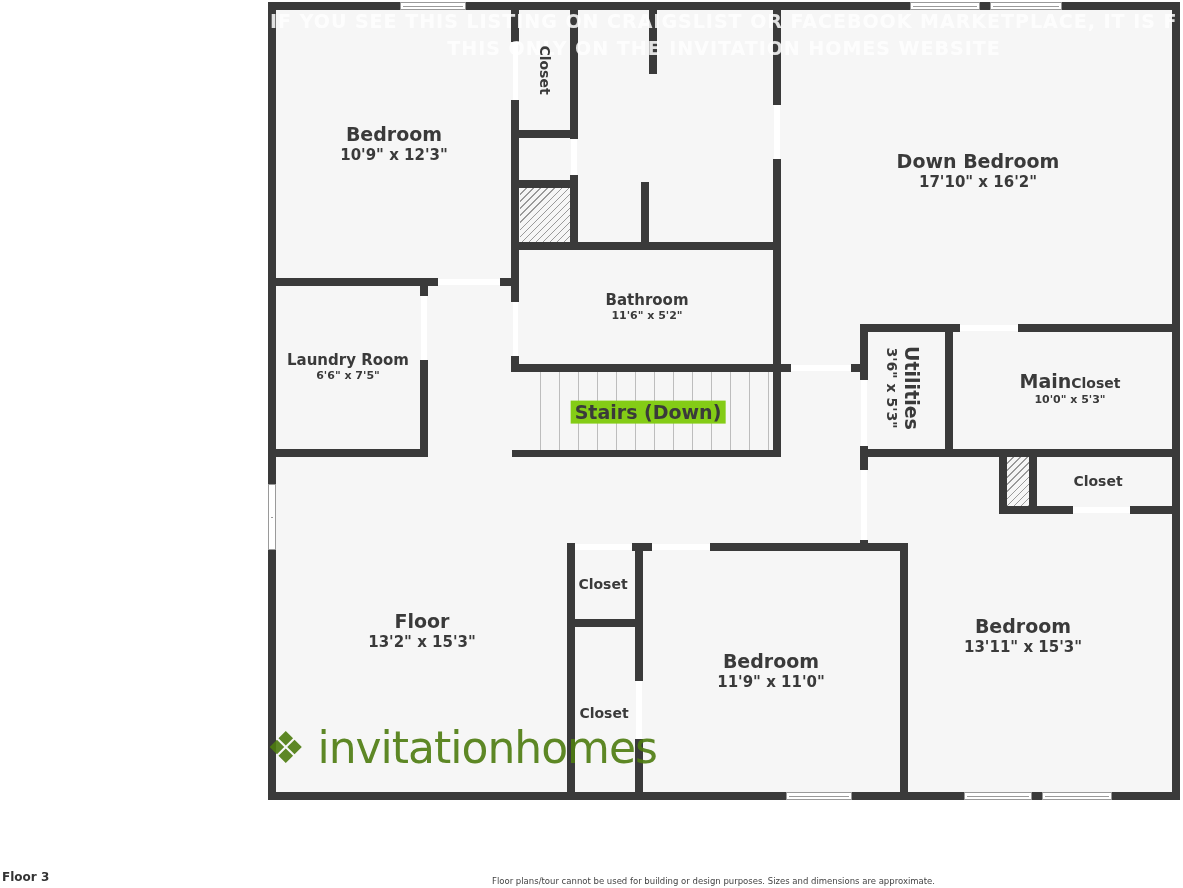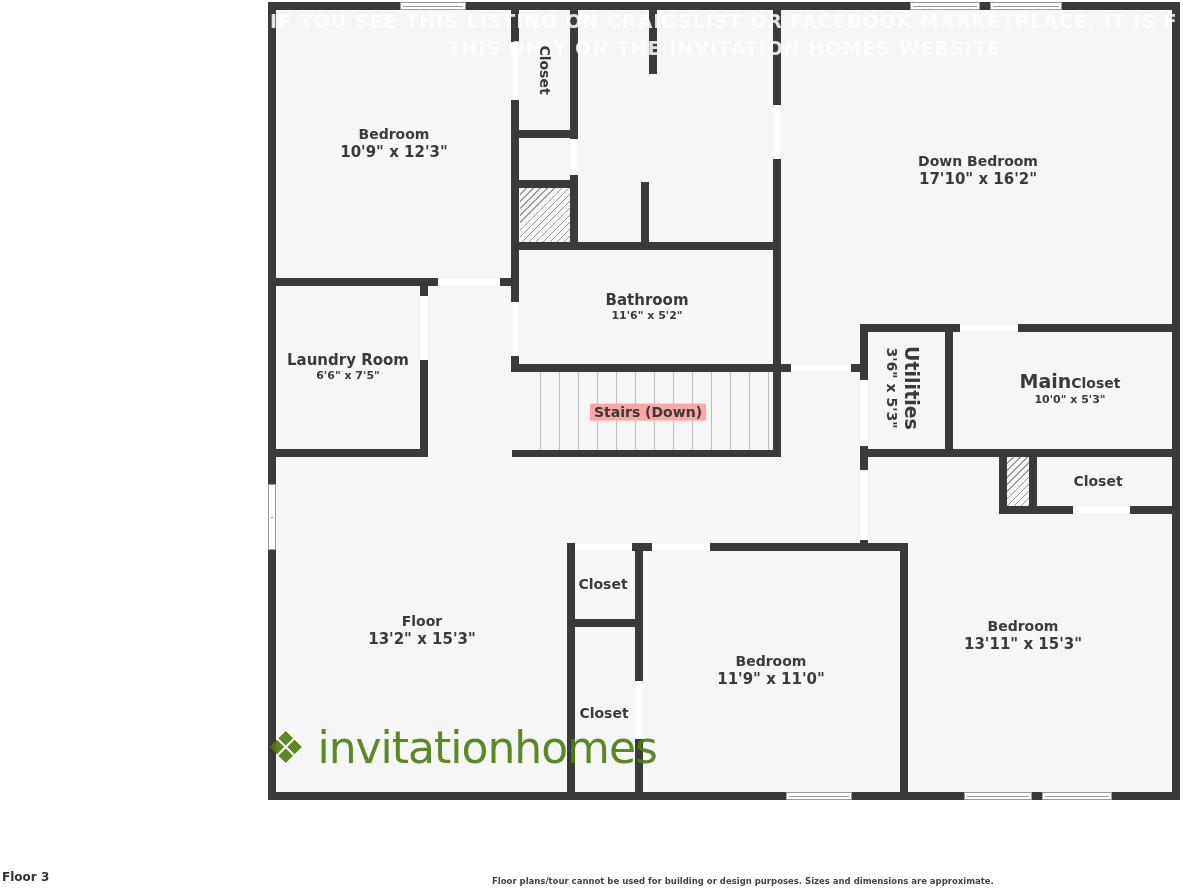--- a/index.html
+++ b/index.html
@@ -19,39 +19,39 @@
     position: absolute;
     background: repeating-linear-gradient(135deg, #f6f6f6 0 4px, #9a9a9a 4px 5px);
   }
   .stairs {
     position: absolute;
     background: repeating-linear-gradient(90deg, #f6f6f6 0 18px, #bdbdbd 18px 19px);
   }
   .room-label { position: absolute; text-align: center; transform: translate(-50%, -50%); white-space: nowrap; line-height: 1.2; }
   .room-label .name { font-weight: bold; color: #3a3a3a; }
   .room-label .dims { font-weight: bold; color: #3a3a3a; }
-  .big .name { font-size: 14px; }
+  .big .name { font-size: 19px; }
   .big .dims { font-size: 15px; }
   .mid .name { font-size: 15px; }
   .mid .dims { font-size: 11px; }
   .small .name { font-size: 14px; }
   .main-prefix { font-size: 19px; }
   .main-suffix { font-size: 14px; }
   .vertical { transform: translate(-50%, -50%) rotate(90deg); }
   .watermark-top {
     position: absolute; left: 270px; top: 8px; width: 908px; text-align: center;
     color: #ffffff; opacity: 0.85; font-size: 19px; font-weight: bold; letter-spacing: 1px; line-height: 27px;
     white-space: nowrap; overflow: hidden;
   }
   .watermark-brand {
     position: absolute; left: 266px; top: 722px; color: #4d7c0f; opacity: 0.9;
     font-size: 44px; letter-spacing: -1px; white-space: nowrap;
   }
   .footer-left { position: absolute; left: 2px; top: 870px; font-size: 12px; font-weight: bold; color: #333; }
-  .footer-center { position: absolute; left: 492px; top: 876px; font-size: 8.5px; font-weight: bold; color: #444; white-space: nowrap; }
+  .footer-center { position: absolute; left: 492px; top: 876px; font-size: 8.5px; font-weight: normal; color: #444; white-space: nowrap; }
 </style>
 </head>
 <body>
 
 <div id="plan">
   <div class="floor"></div>
 
   <div class="w" style="left:268px;top:2px;width:912px;height:8px;"></div>
   <div class="w" style="left:268px;top:792px;width:912px;height:8px;"></div>
   <div class="w" style="left:268px;top:2px;width:8px;height:798px;"></div>
@@ -156,21 +156,21 @@
   <div class="room-label mid" style="left:647px;top:307px;">
     <div class="name">Bathroom</div>
     <div class="dims">11'6" x 5'2"</div>
   </div>
 
   <div class="room-label mid" style="left:348px;top:367px;">
     <div class="name">Laundry Room</div>
     <div class="dims">6'6" x 7'5"</div>
   </div>
 
-  <div class="room-label big" style="left:648px;top:412px;background:#fca5a5;padding:0 4px;">
+  <div class="room-label big" style="left:648px;top:412px;background:#84cc16;padding:0 4px;">
     <div class="name">Stairs (Down)</div>
   </div>
 
   <div class="room-label mid vertical" style="left:903px;top:388px;">
     <div class="name" style="font-size:19px;">Utilities</div>
     <div class="dims" style="font-size:14px;">3'6" x 5'3"</div>
   </div>
 
   <div class="room-label mid" style="left:1070px;top:388px;">
     <div class="name"><span class="main-prefix">Main</span><span class="main-suffix">Closet</span></div>

